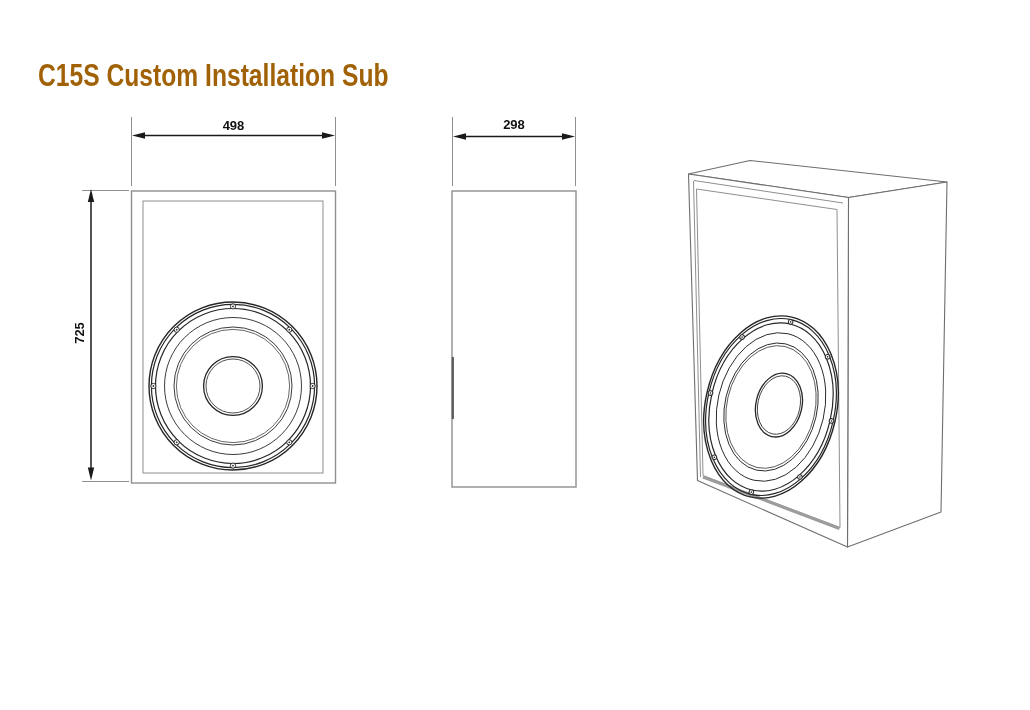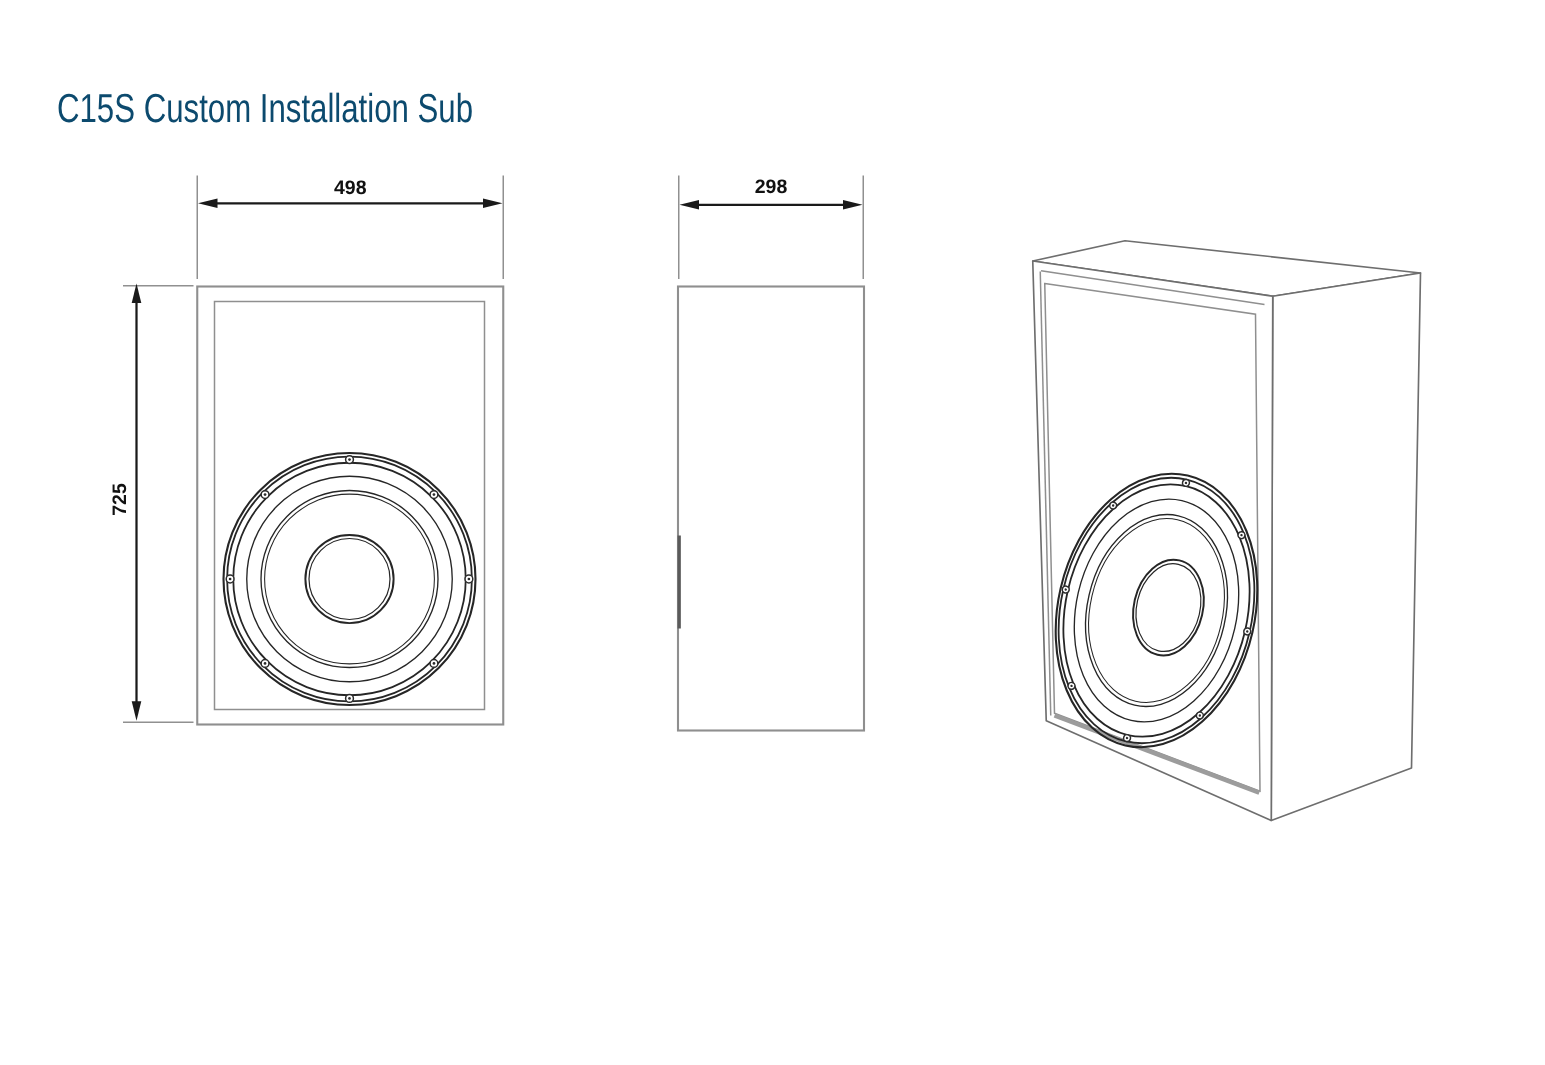--- a/index.html
+++ b/index.html
@@ -1,19 +1,19 @@
 <!DOCTYPE html>
 <html><head>
 <meta charset="utf-8">
 <style>
   html,body{margin:0;padding:0;background:#ffffff;width:1030px;height:710px;overflow:hidden;}
   body{font-family:"Liberation Sans", sans-serif;position:relative;}
   .page-title{
     position:absolute;left:38px;top:57px;margin:0;
-    font-size:27px;font-weight:normal;color:#0c4a6e;white-space:nowrap;
+    font-size:32px;font-weight:bold;color:#a16207;white-space:nowrap;
   }
   .page-title .squeeze{display:inline-block;transform:scaleX(0.77);transform-origin:left center;}
   svg{position:absolute;left:0;top:0;}
   .cab-rect{stroke:#8f8f8f;stroke-width:1.4;fill:#ffffff;}
   .cab-rect-inner{stroke:#8f8f8f;stroke-width:1;fill:none;}
   .driver{stroke:#262626;fill:none;}
   .dim-line{stroke:#1a1a1a;stroke-width:1.5;fill:none;}
   .ext-line{stroke:#909090;stroke-width:1;fill:none;}
   .dim-arrow{fill:#1a1a1a;stroke:none;}
   .dim-text{font-family:"Liberation Sans",sans-serif;font-size:13px;font-weight:bold;fill:#111111;}

